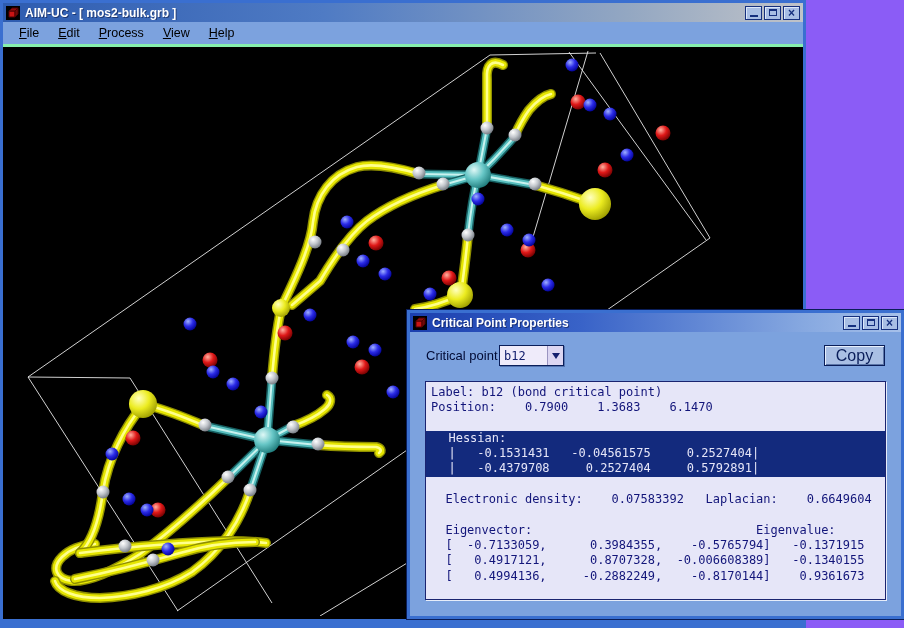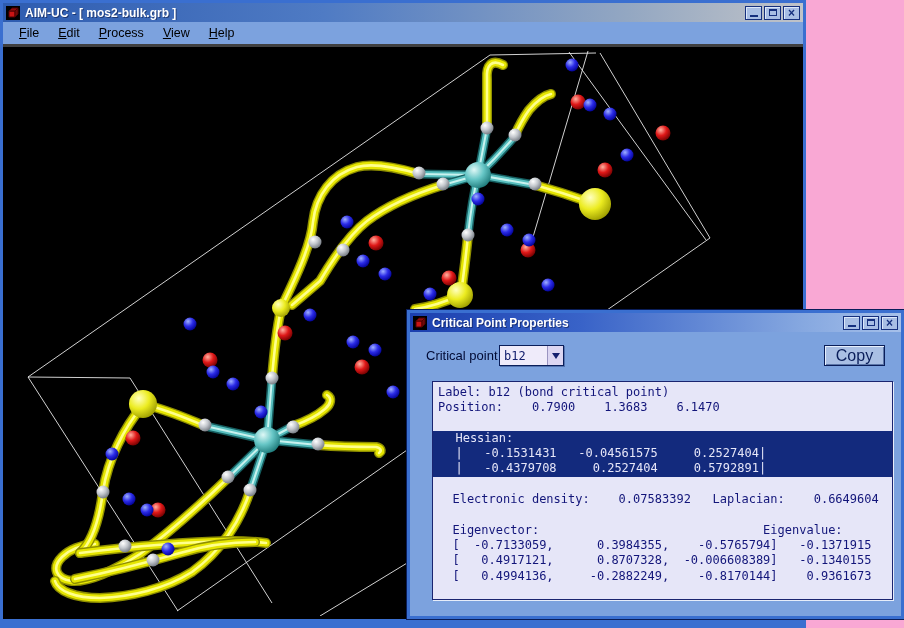--- a/index.html
+++ b/index.html
@@ -1,36 +1,36 @@
 <!DOCTYPE html>
 <html><head>
 <meta charset="utf-8">
 <style>
   html,body{margin:0;padding:0;background:#000;}
   *{box-sizing:border-box;}
-  #desktop{position:relative;width:904px;height:628px;background:#f9a8d4;overflow:hidden;
+  #desktop{position:relative;width:904px;height:628px;background:#8b5cf6;overflow:hidden;
            font-family:"Liberation Sans",sans-serif;}
   
   #main-window{position:absolute;left:0;top:0;width:806px;height:628px;
     border:3px solid #3A6FD0;border-bottom-width:9px;background:#000;}
   .titlebar{height:19px;display:flex;align-items:center;padding:0 3px;
     background:linear-gradient(90deg,#2E5CB0 0%,#4F7BC4 40%,#93A7C2 78%,#C0C3C8 100%);}
   #dialog .titlebar{background:linear-gradient(90deg,#1B3FAE 0%,#3963C8 35%,#86A8E0 80%,#A6C0EA 100%);}
   .titlebar .wtitle{flex:1;color:#fff;font-weight:bold;font-size:12px;margin-left:5px;
     white-space:nowrap;overflow:hidden;text-shadow:1px 1px 0 rgba(0,0,30,.45);}
   .appicon{width:14px;height:14px;background:#000;position:relative;flex:0 0 auto;}
   .appicon svg{display:block;}
   .wbtns{display:flex;gap:2px;flex:0 0 auto;}
   .wbtn{width:17px;height:14px;background:#A8BEE4;border:1px solid #16307E;
     display:flex;align-items:center;justify-content:center;cursor:default;
     box-shadow:inset 1px 1px 0 #DCE8FA;}
   .glyph-min{width:8px;height:2px;background:#16307E;margin-top:6px;}
   .glyph-max{width:8px;height:7px;border:1px solid #16307E;border-top-width:2px;}
   .glyph-x{color:#16307E;font-weight:bold;font-size:12px;line-height:10px;font-family:"Liberation Sans",sans-serif;}
-  #menu-bar{height:25px;background:#7CA2DE;border-bottom:3px solid #404040;
+  #menu-bar{height:25px;background:#7CA2DE;border-bottom:3px solid #86efac;
     display:flex;align-items:center;padding-left:10px;}
   .menu-item{font-size:12.5px;color:#000;padding:2px 6px;margin-right:7px;white-space:pre;}
   .menu-item u{text-decoration:underline;}
   #viewport{position:relative;width:800px;height:569px;background:#000;overflow:hidden;}
   
   #dialog{position:absolute;left:407px;top:310px;width:497px;height:309px;
     border:3px solid #3A6FD0;background:#7CA2DE;box-shadow:0 0 0 1px #0A1E5A;}
   #dialog .dlabel{position:absolute;left:16px;top:35px;font-size:13px;color:#000A33;}
   #cp-select{position:absolute;left:89px;top:32px;width:65px;height:21px;
     border:1px solid #0A1E5A;background:#EFEBFA;display:flex;box-shadow:1px 1px 0 rgba(10,30,90,.35);}
@@ -38,21 +38,21 @@
     font-size:12px;color:#14206E;padding:3px 0 0 4px;}
   #cp-select .selbtn{width:16px;background:#DCD6F2;border-left:1px solid #9A94C0;
     display:flex;align-items:center;justify-content:center;}
   #cp-select .selbtn .arr{width:0;height:0;border-left:4px solid transparent;
     border-right:4px solid transparent;border-top:6px solid #14206E;}
   #copy-btn{position:absolute;right:16px;top:32px;width:61px;height:21px;
     background:#A9BFE4;border:1px solid #0A1E5A;font-size:16px;color:#0A1E5A;
     font-family:"Liberation Sans",sans-serif;
     box-shadow:inset 1px 1px 0 #E6EFFC, inset -1px -1px 0 #5C76A8;
     display:flex;align-items:center;justify-content:center;}
-  #report{position:absolute;left:22px;top:68px;width:461px;height:219px;
+  #report{position:absolute;left:15px;top:68px;width:461px;height:219px;
     background:#E6E6F8;border:1px solid #1A2470;box-shadow:1px 1px 0 rgba(250,250,255,.85);
     padding:3px 0 0 5px;overflow:hidden;
     font-family:"DejaVu Sans Mono","Liberation Mono",monospace;font-size:12px;line-height:15.3px;
     color:#12157A;}
   .report-row{white-space:pre;height:15.3px;margin-left:-5px;padding-left:5px;}
   .report-row.selected{background:#132A7D;color:#E6E6F8;padding-left:8px;}
 </style>
 </head>
 <body>
 

